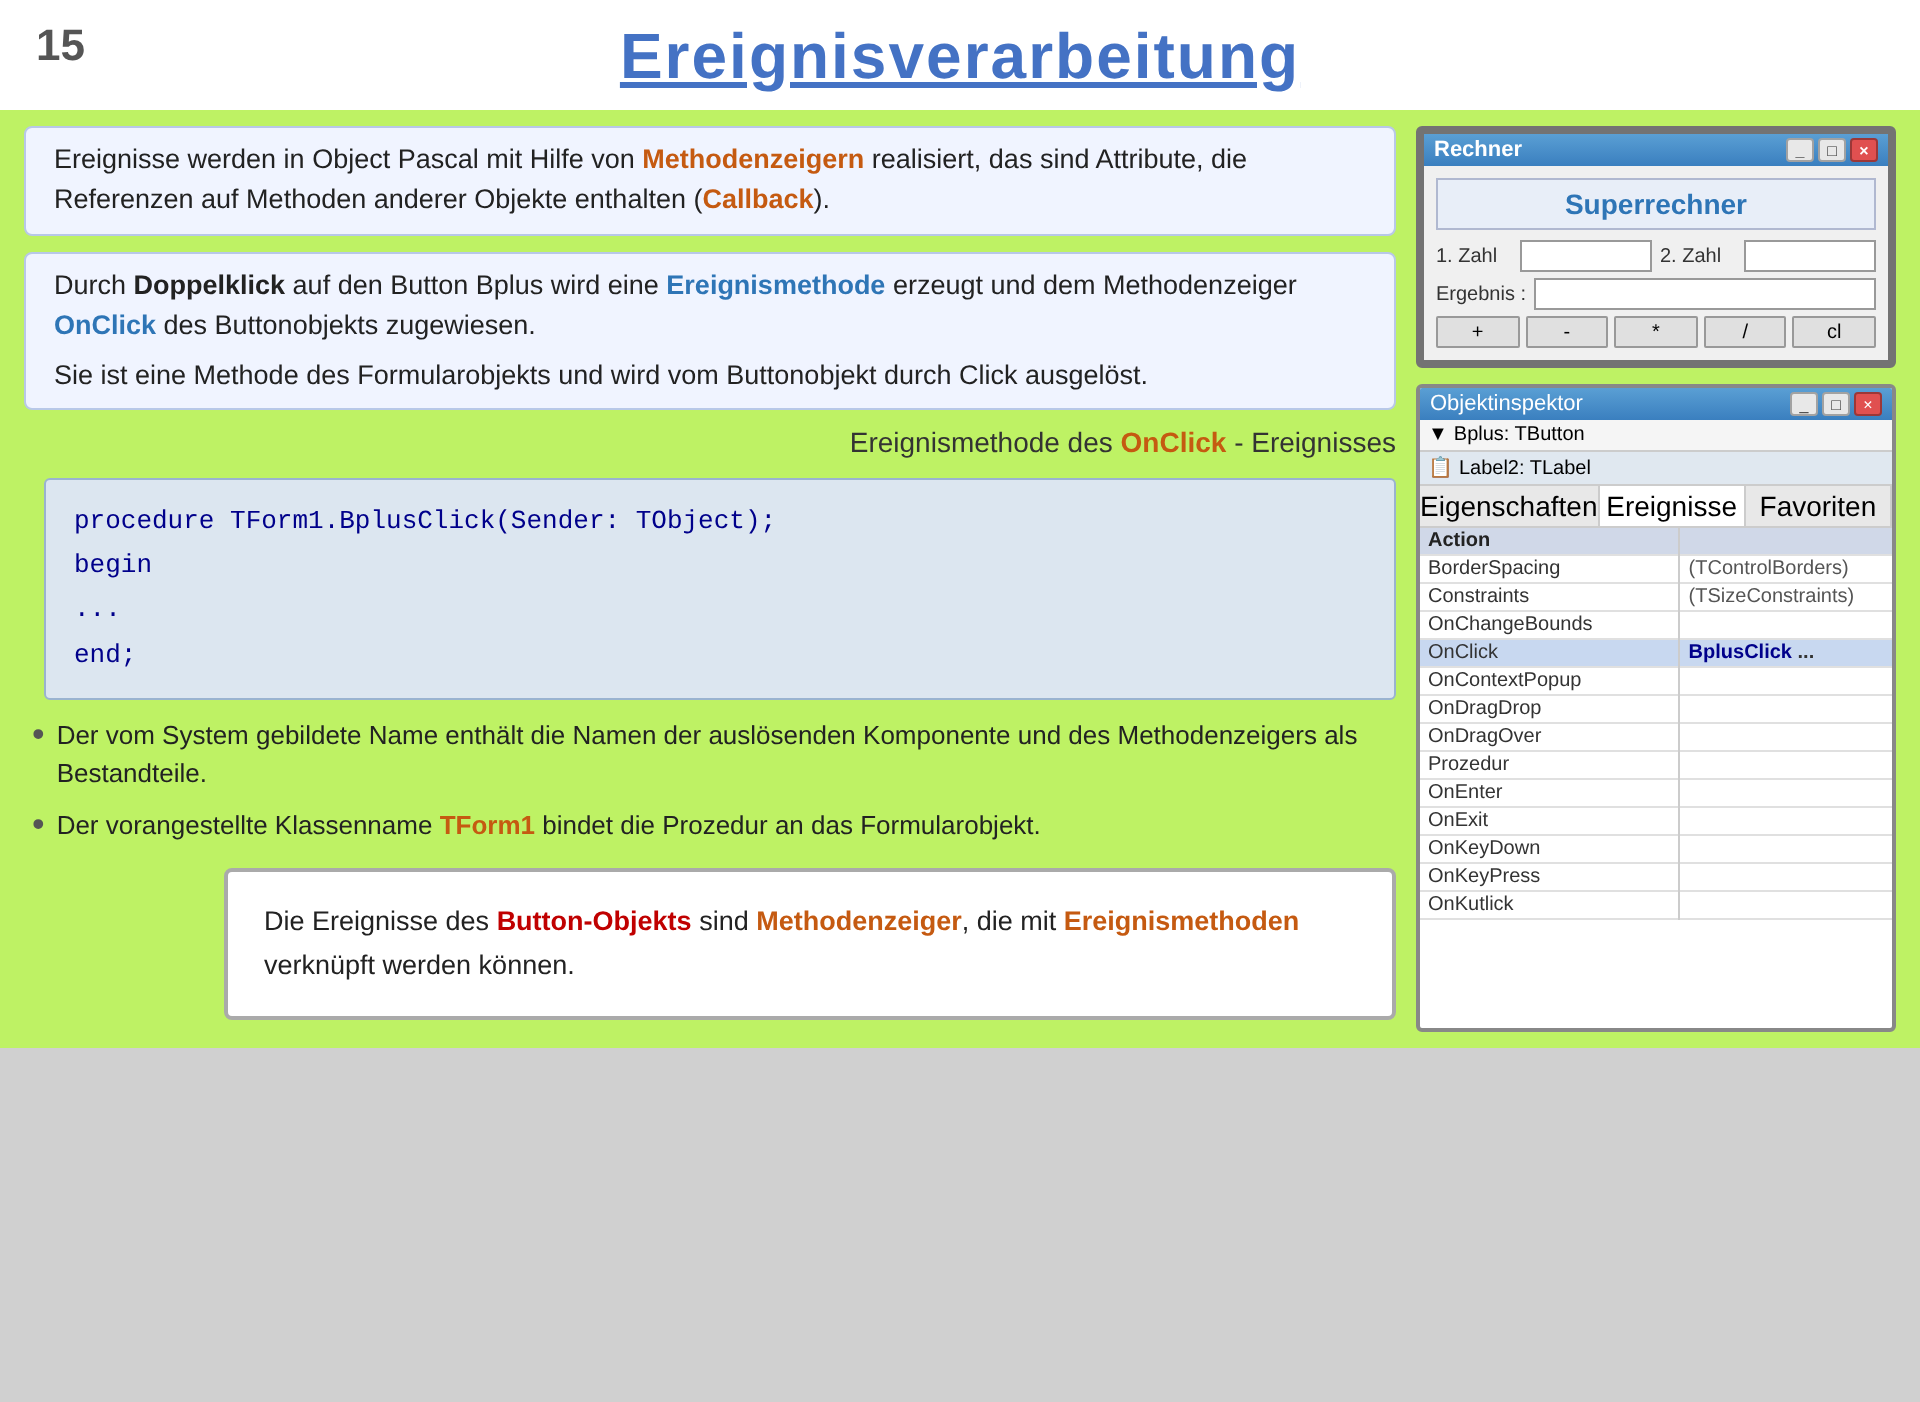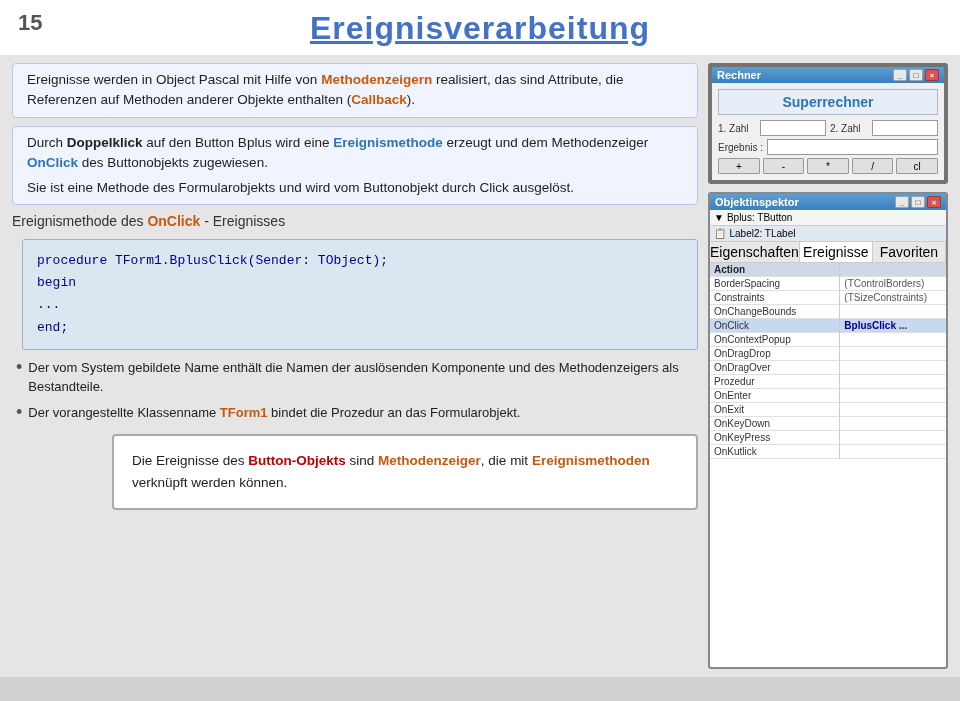--- a/index.html
+++ b/index.html
@@ -8,22 +8,22 @@
       background: #d0d0d0;
       width: 960px;
       height: 701px;
       overflow: hidden;
       position: relative;
     }
 
     
     .slide {
       width: 960px;
-      height: 677px;
-      background: #e5e5e5;
+      height: 524px;
+      background: #bef264;
       position: relative;
       display: flex;
       flex-direction: column;
     }
 
     
     .header {
       background: white;
       padding: 10px 0 8px 0;
       display: flex;
@@ -83,20 +83,21 @@
       font-size: 13.5px;
       color: #222;
       line-height: 1.5;
     }
 
     
     .section-label {
       font-size: 14px;
       color: #333;
       margin-bottom: 2px;
+      text-align: right;
     }
     .section-label .orange { color: #C55A11; font-weight: bold; }
 
     
     .code-box {
       background: #dce6f0;
       border: 1.5px solid #9ab3d0;
       border-radius: 3px;
       padding: 10px 14px;
       font-family: 'Courier New', monospace;
@@ -254,21 +255,21 @@
       flex: 1;
     }
     .objinsp-titlebar {
       background: linear-gradient(to bottom, #5a9fd4 0%, #3a7fbf 100%);
       color: white;
       padding: 2px 5px;
       display: flex;
       align-items: center;
       justify-content: space-between;
       font-size: 11px;
-      font-weight: bold;
+      font-weight: normal;
       text-align: center;
     }
     .objinsp-body {
       background: white;
     }
     .objinsp-selector {
       padding: 2px 4px;
       background: #f5f5f5;
       border-bottom: 1px solid #ccc;
       display: flex;

